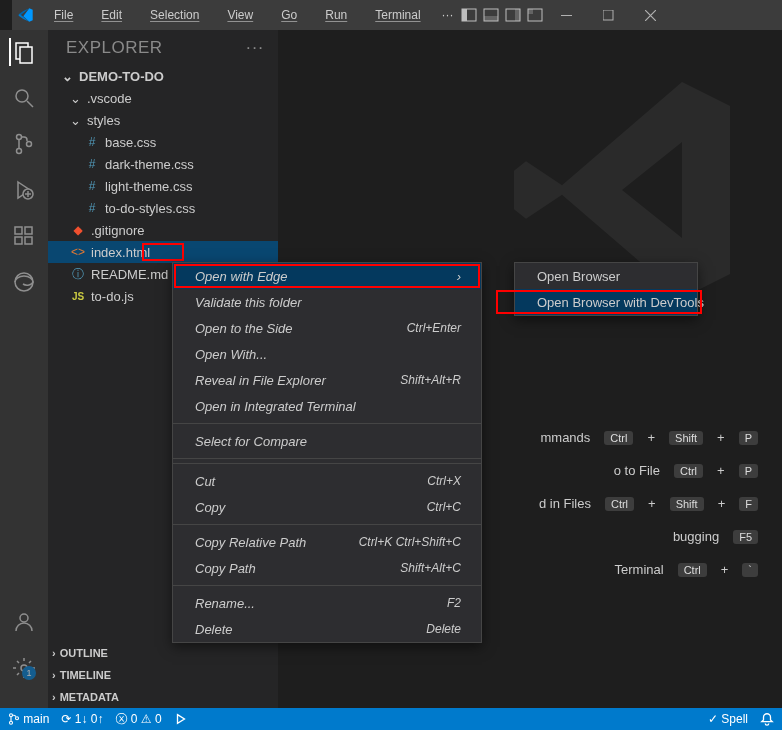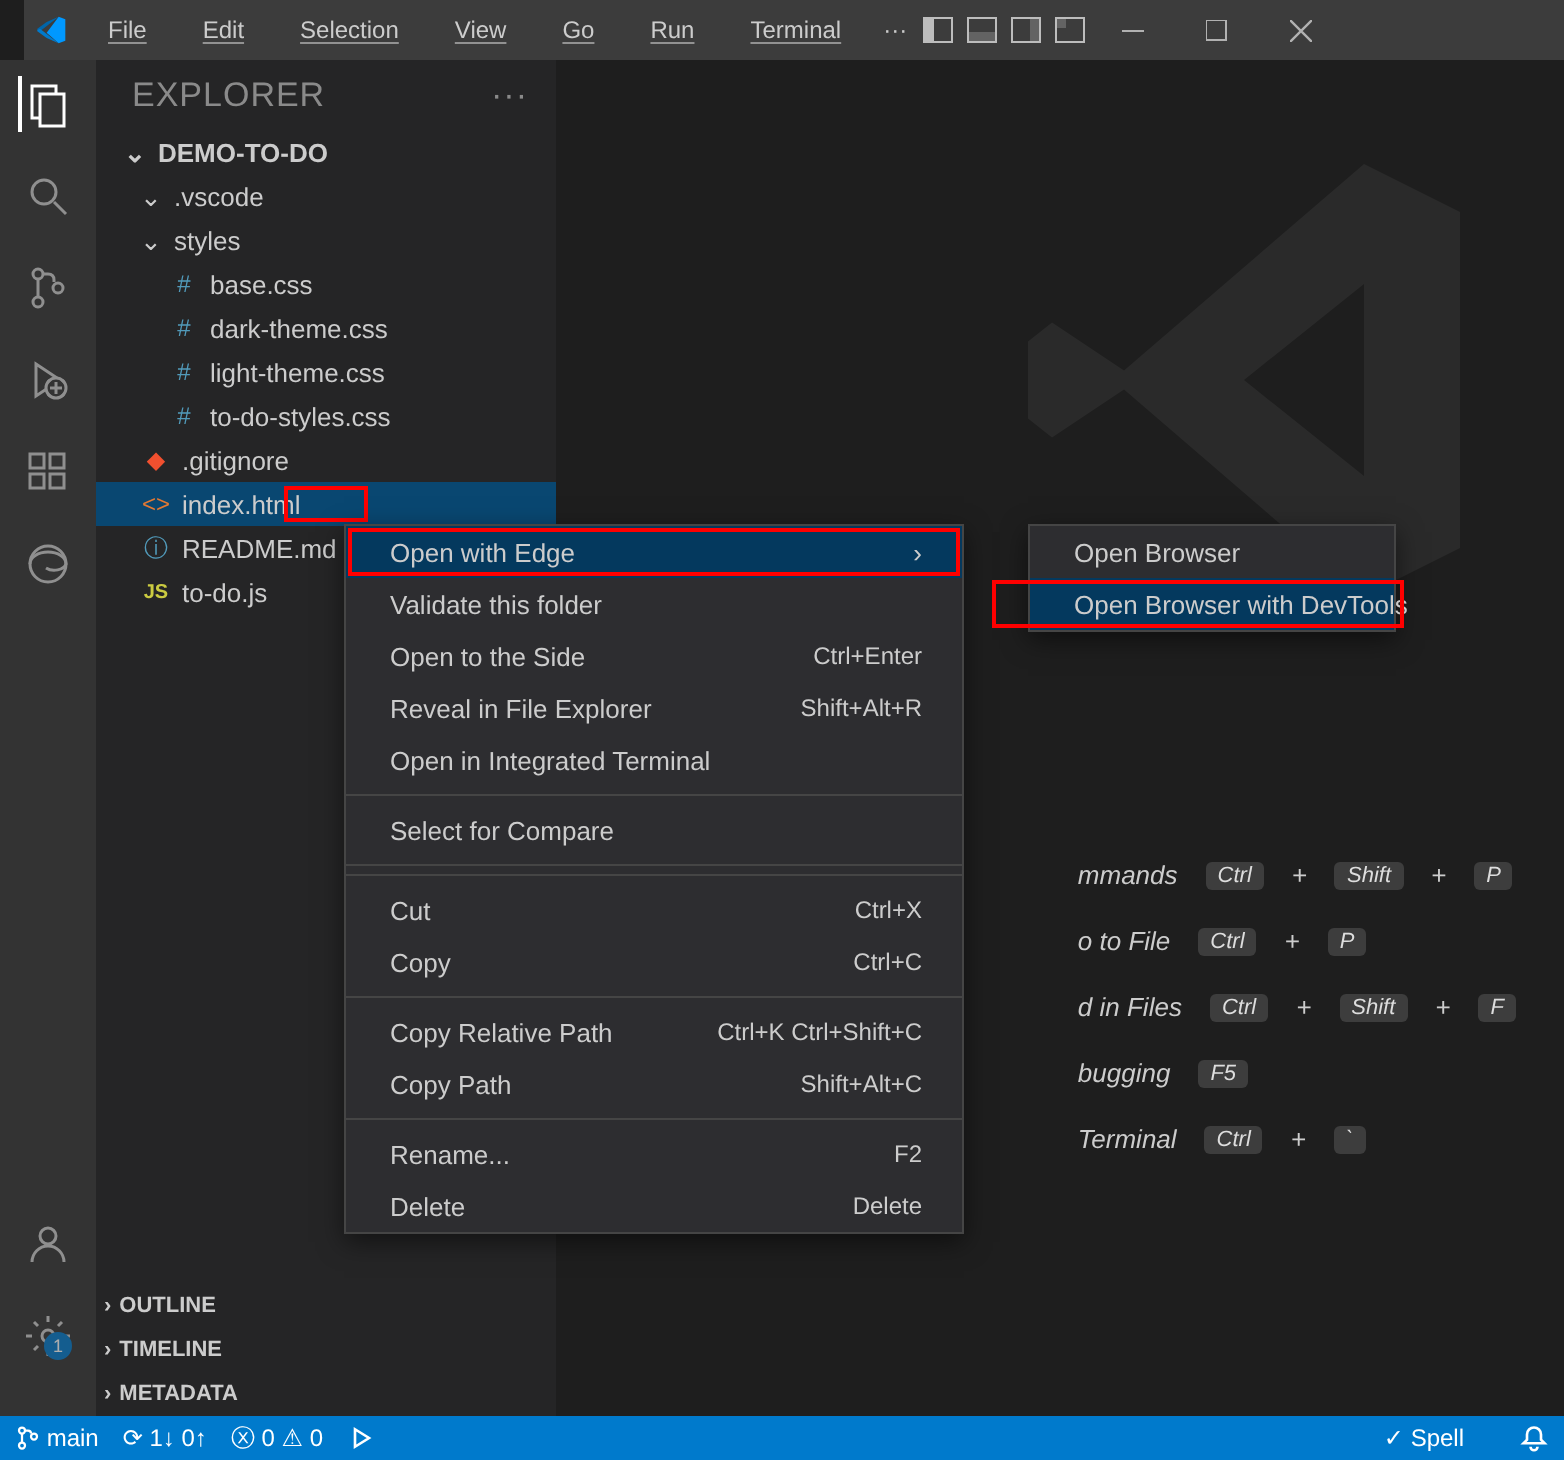--- a/index.html
+++ b/index.html
@@ -51,33 +51,33 @@
   .hash{color:#519aba;}
   .git{color:#f1502f;}
   .html-i{color:#e37933;}
   .md-i{color:#519aba;}
   .js-i{color:#cbcb41;font-weight:bold;font-size:10px;}
   .red-mark{position:absolute;left:94px; top:2px;width:42px;height:18px;border:2px solid var(--red);pointer-events:none;}
   .outline-section{height:22px;display:flex;align-items:center;padding-left:4px;font-size:11px;font-weight:600;gap:4px;}
   .editor{flex:1;background:var(--bg);position:relative;overflow:hidden;}
   .watermark{position:absolute;top:40px;right:40px;opacity:.05;}
   .getting{position:absolute;right:24px;top:400px;color:var(--fg);font-size:13px;}
-  .getting .row{display:flex;align-items:center;gap:14px;margin-bottom:18px;font-style:italic;}
+  .getting .row{display:flex;align-items:center;gap:14px;justify-content:flex-end;margin-bottom:18px;}
   .kbd{background:#3d3d3d;border-radius:3px;padding:1px 6px;font-size:11px;color:#ddd;}
   
   .statusbar{height:22px;background:var(--bg-status);color:#fff;display:flex;align-items:center;font-size:12px;padding:0 8px;gap:12px;}
-  .statusbar .right{margin-left:auto;display:flex;gap:28px;align-items:center;}
+  .statusbar .right{margin-left:auto;display:flex;gap:12px;align-items:center;}
   
   .ctx{position:absolute;background:var(--bg-menu);border:1px solid var(--border);font-size:13px;box-shadow:0 4px 12px rgba(0,0,0,.5);z-index:50;}
   .ctx-row{height:26px;display:flex;align-items:center;justify-content:space-between;padding:0 20px 0 22px;white-space:nowrap;}
   .ctx-row.hover{background:var(--bg-menu-hover);}
   .ctx-sep{height:1px;background:var(--border);margin:4px 0;}
   .ctx .shortcut{color:var(--fg);font-size:12px;}
   .ctx .sub-arrow{margin-left:30px;}
-  .ctx.main{left:172px;top:262px;width:310px;}
+  .ctx.main{left:172px;top:262px;width:310px;font-style:italic;}
   .ctx.sub{left:514px;top:262px;width:184px;text-align:right;}
   .red-outline{position:absolute;border:2.5px solid var(--red);pointer-events:none;z-index:60;}
   .u{text-decoration:underline;text-decoration-color:rgba(204,204,204,.6);text-underline-offset:2px;}
   svg{display:block;}
 </style>
 </head>
 <body>
 
 <div class="window">
 
@@ -330,20 +330,23 @@
         <span class="sub-arrow">›</span>
       </div>
       <div class="ctx-row">
         <span>Validate this folder</span>
       </div>
       <div class="ctx-row">
         <span>Open to the Side</span>
         <span class="shortcut">Ctrl+Enter</span>
       </div>
       <div class="ctx-row">
+        <span>Open With...</span>
+      </div>
+      <div class="ctx-row">
         <span>Reveal in File Explorer</span>
         <span class="shortcut">Shift+Alt+R</span>
       </div>
       <div class="ctx-row">
         <span>Open in Integrated Terminal</span>
       </div>
       <div class="ctx-sep"></div>
       <div class="ctx-row">
         <span>Select for Compare</span>
       </div>

